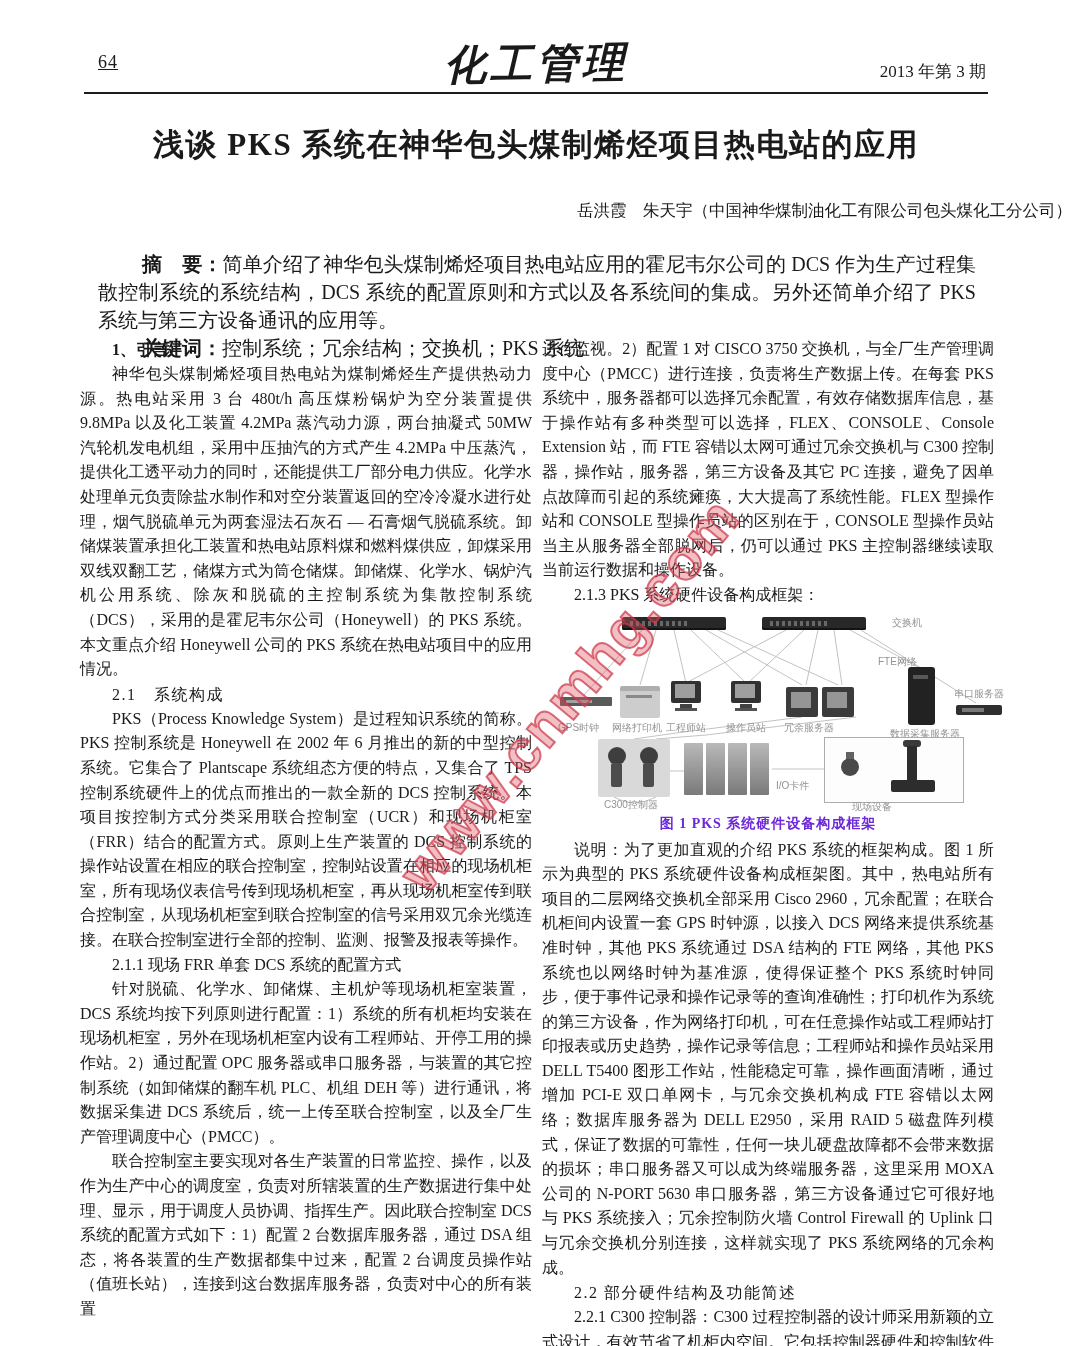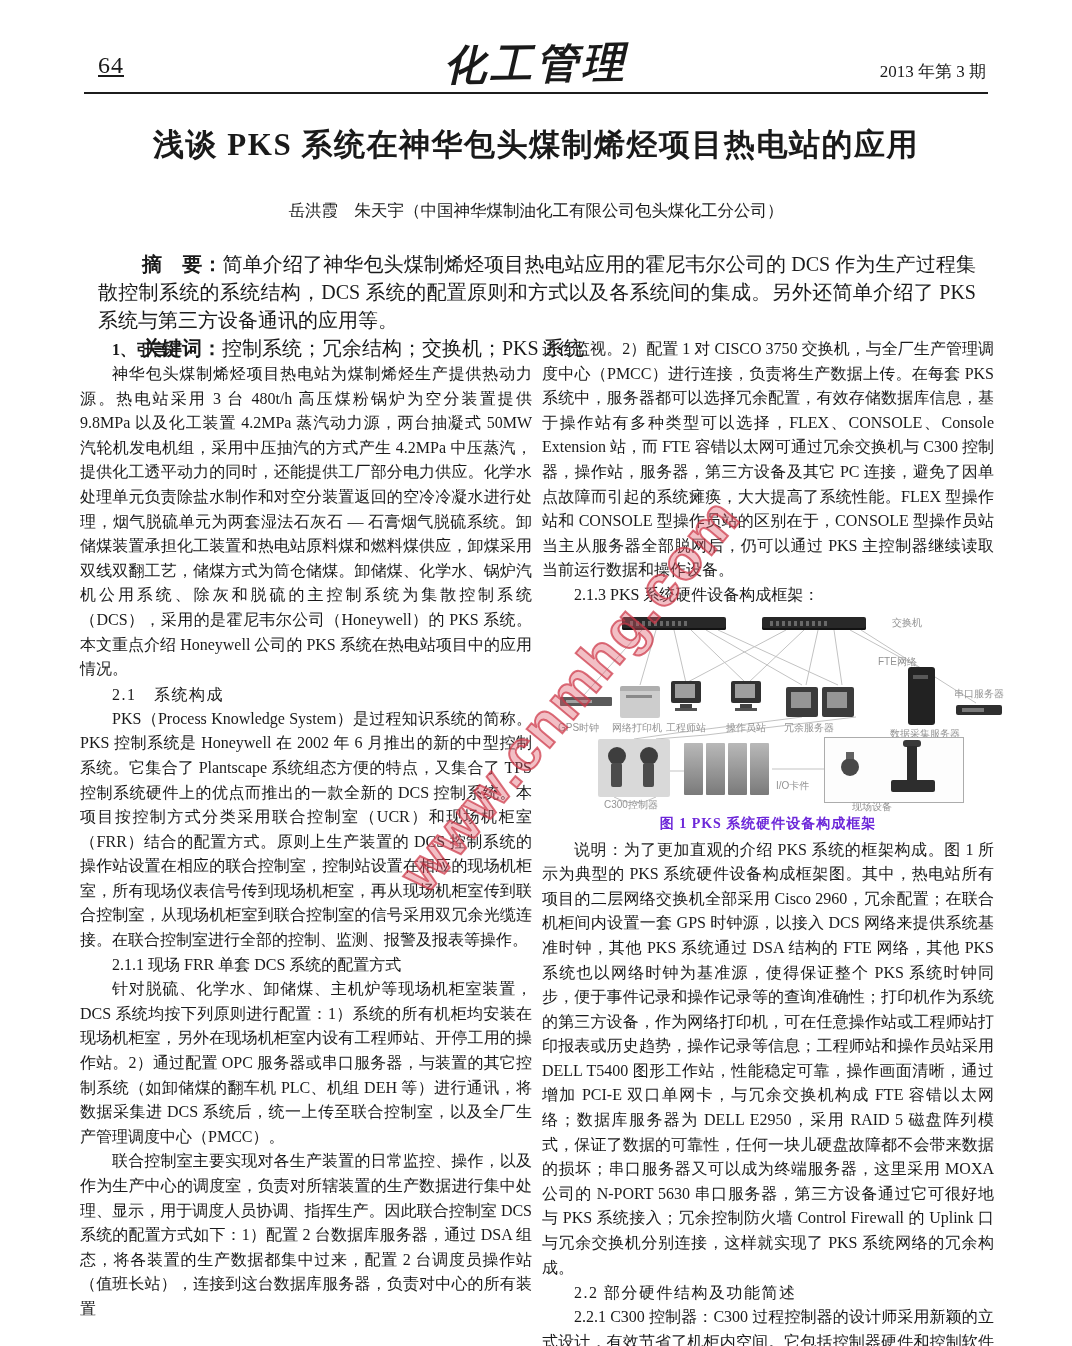--- a/index.html
+++ b/index.html
@@ -2,34 +2,34 @@
 <html><head>
 <meta charset="utf-8">
 <style>
   html,body{margin:0;padding:0;}
   body{
     width:1072px;height:1346px;position:relative;background:#ffffff;
     font-family:"Liberation Serif","DejaVu Serif",serif;color:#1a1a1a;
     overflow:hidden;
   }
   
-  .page-num{position:absolute;left:98px;top:52px;font-size:24px;letter-spacing:1px;text-decoration:underline;}
+  .page-num{position:absolute;left:98px;top:52px;font-size:18px;letter-spacing:1px;text-decoration:underline;}
   .journal-logo{
     position:absolute;left:0;top:36px;width:100%;text-align:center;
     font-size:42px;font-weight:bold;font-style:italic;letter-spacing:4px;
     transform:rotate(-1deg);
   }
   .issue{position:absolute;right:86px;top:60px;font-size:17px;}
   .header-rule{position:absolute;left:84px;top:92px;width:904px;border-top:2.2px solid #1c1c1c;}
   
   .article-title{
     position:absolute;left:0;top:124px;width:100%;text-align:center;
     font-size:31px;font-weight:bold;letter-spacing:1.5px;
   }
-  .authors{position:absolute;left:0;top:200px;width:100%;text-align:center;font-size:16.5px;}
+  .authors{position:absolute;left:0;top:200px;width:100%;text-align:right;font-size:16.5px;}
   
   .abstract-block{
     position:absolute;left:98px;top:250px;width:878px;
     font-size:20px;line-height:28px;text-align:justify;
   }
   .abstract-block p{margin:0;text-indent:2.2em;}
   .bold-label{font-weight:bold;}
   
   .col{
     position:absolute;top:337px;width:452px;

